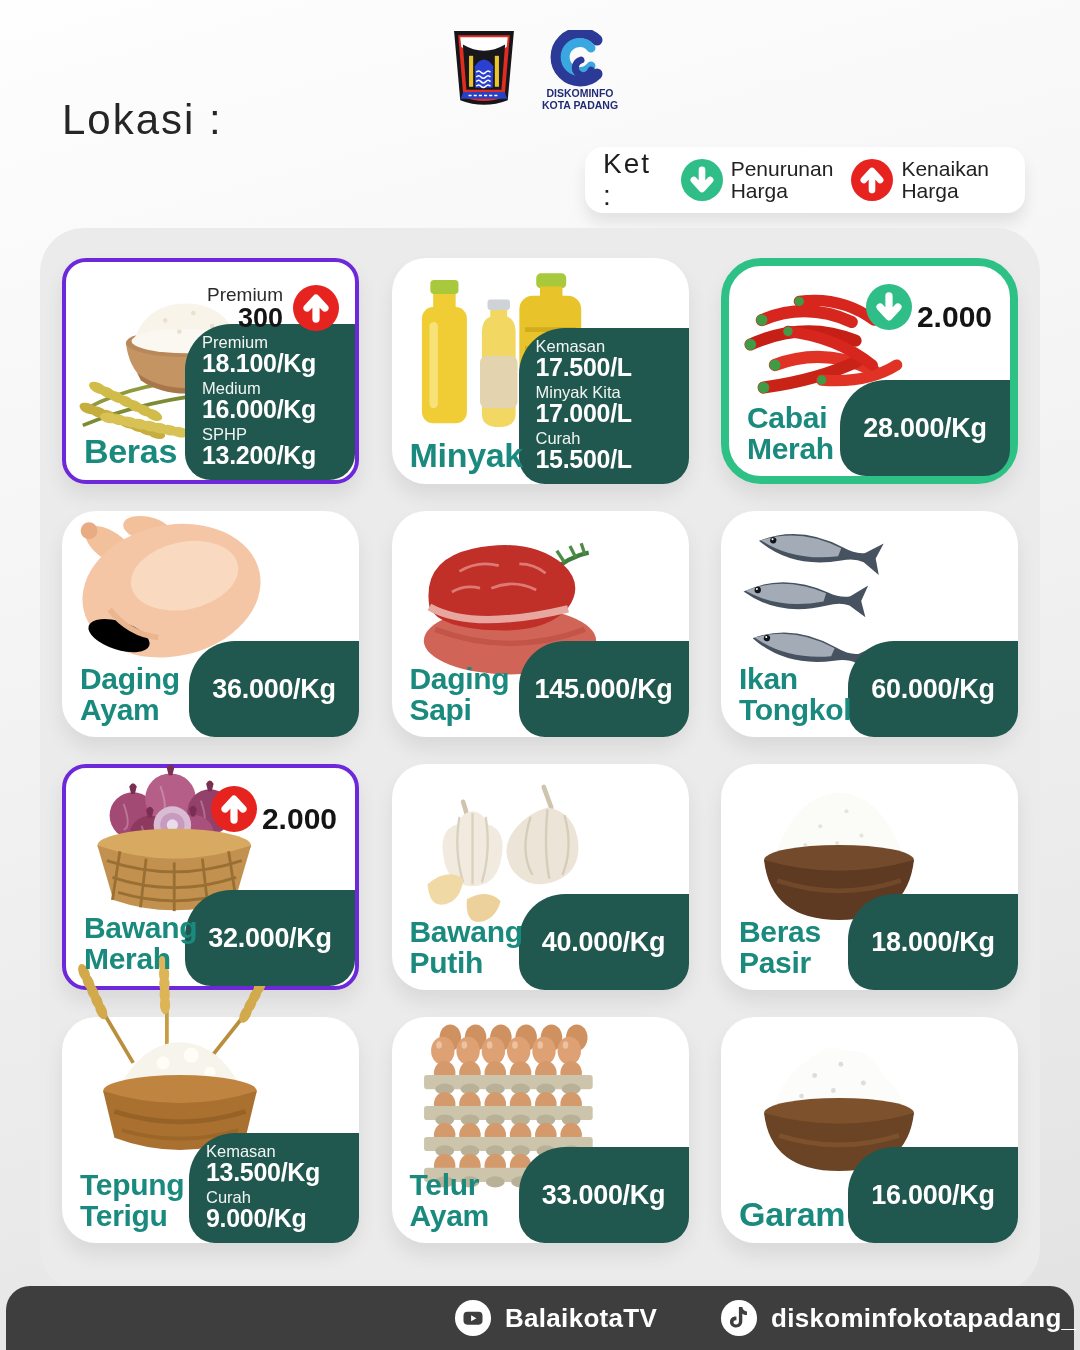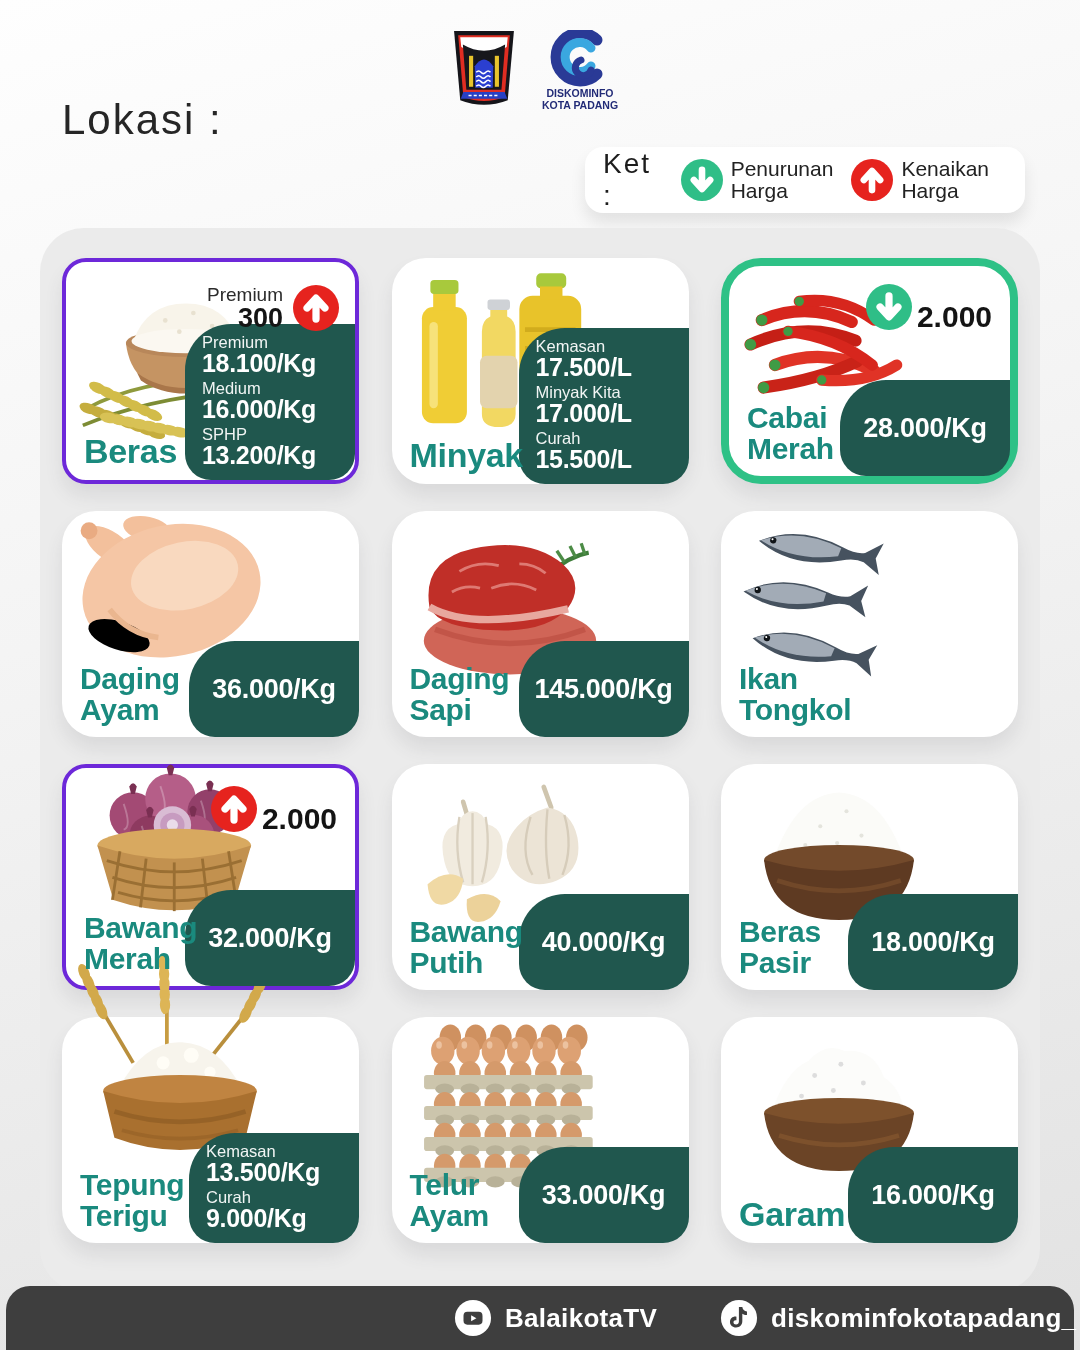--- a/index.html
+++ b/index.html
@@ -335,20 +335,23 @@
     <circle cx="15" cy="19" r="3.4" fill="#101418"></circle>
                 <circle cx="14" cy="18" r="1.1" fill="#fff"></circle>
               </g>
     <g transform="translate(22 112) rotate(11)">
                 <path d="M0 22 q40 -24 90 -7 q14 5 24 2 l18 -13 -6 17 6 17 -18 -11 q-10 -3 -24 2 q-50 17 -90 -7z" fill="#46525f"></path>
     <path d="M2 21 q40 -20 86 -5 l-2 9 q-46 13 -84 -4z" fill="#b3bbc5" opacity=".85"></path>
     <circle cx="15" cy="19" r="3.4" fill="#101418"></circle>
                 <circle cx="14" cy="18" r="1.1" fill="#fff"></circle>
               </g>
   </svg></div>
+          <div class="panel single">
+            <span class="pvalue">60.000/Kg</span>
+          </div>
           <div class="pname">
             <div>Ikan</div>
             <div>Tongkol</div>
           </div>
         </div>
         <div class="card b-red">
           <div class="pimg img-shallot-basket"><svg viewBox="0 0 220 190">
               <circle cx="62" cy="70" r="25" fill="#a34a74"></circle>
               <path d="M58 39 q4 -7 8 0 l-2 8 h-4z" fill="#7a2f52"></path>
               <path d="M52 57.5 q8.75 25 0 27.500000000000004" stroke="#ffffff" stroke-width="2" opacity=".25" fill="none"></path>

